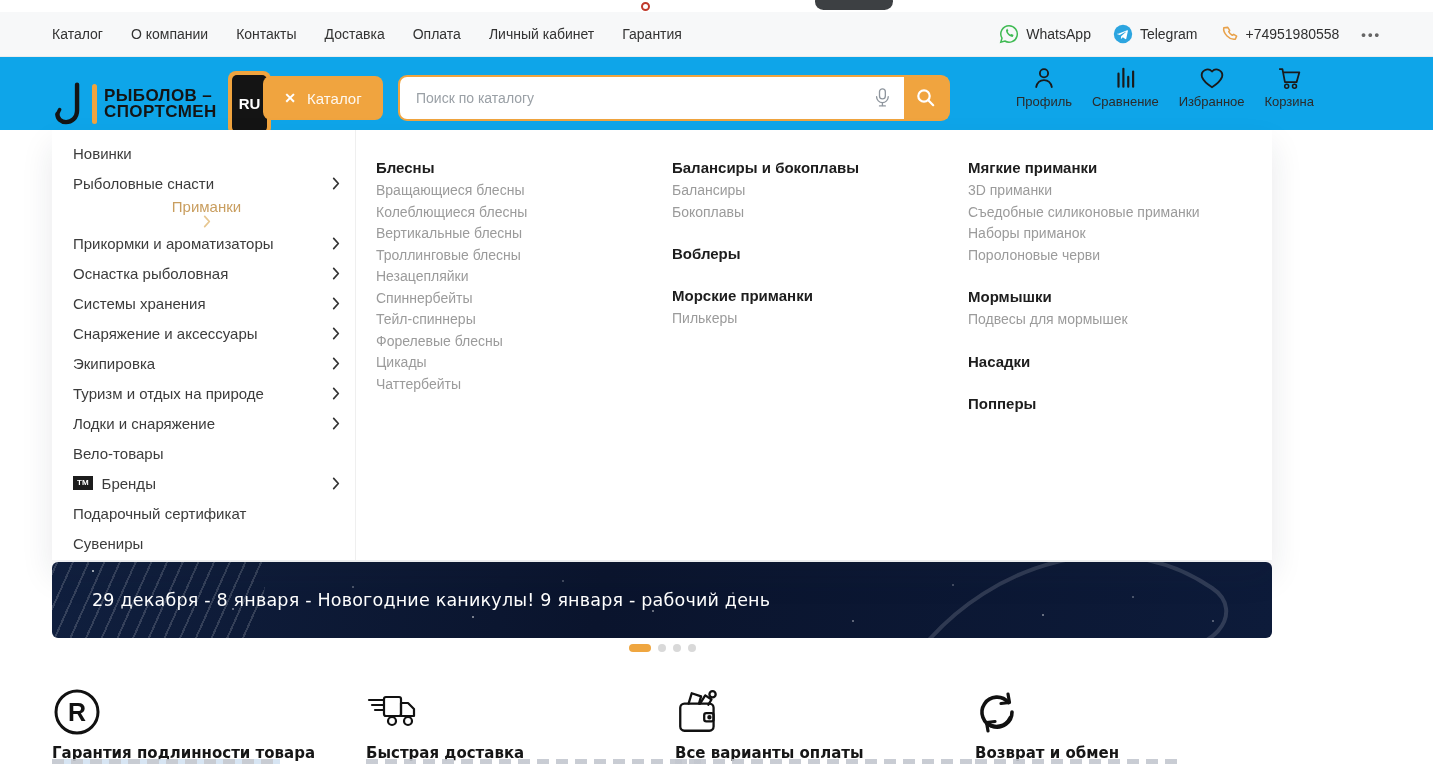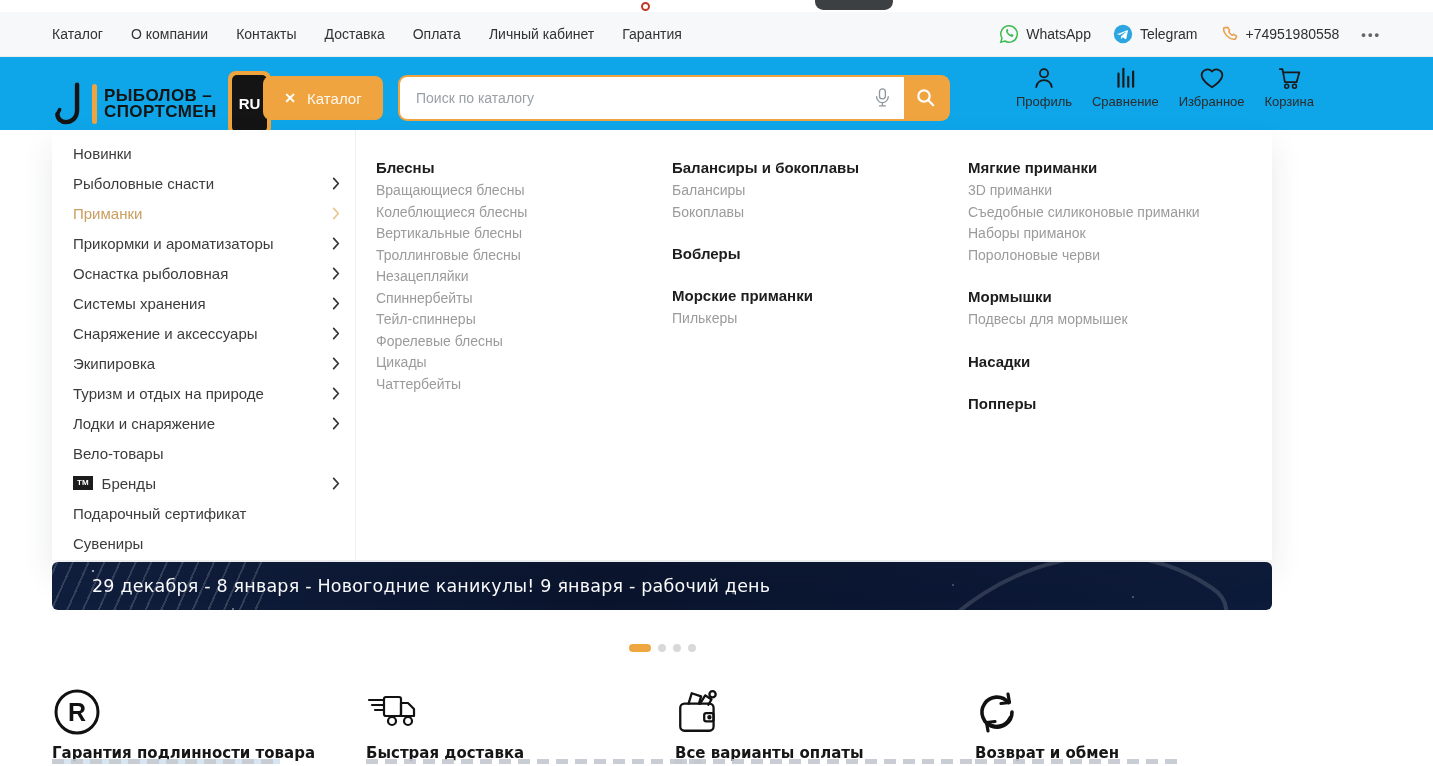--- a/index.html
+++ b/index.html
@@ -46,31 +46,31 @@
   .h-action { display:flex; flex-direction:column; align-items:center; gap:3px; font-size:13px; color:#2b2b2b; cursor:pointer; }
   .h-action svg { display:block; }
 
   
   .mega { position:absolute; left:52px; top:130px; width:1220px; height:430px; background:#fff; display:flex;
     box-shadow:0 16px 30px rgba(25,35,55,.10); z-index:5; }
   .mega-side { width:304px; border-right:1px solid #efefef; padding-top:8px; }
   .side-item { height:30px; display:flex; align-items:center; padding:0 15px 0 21px; font-size:15px; color:#3c3c3c; cursor:pointer; }
   .side-label { flex:1; }
   .side-item .chev { width:8px; height:13px; color:#333; flex:none; }
-  .side-item.active { color:#c99e5f; }
+  .side-item.active { color:#c99e5f;flex-direction:column; }
   .side-item.active .chev { color:#e7c690; }
   .tm-badge { background:#1c1c1c; color:#fff; font-size:8px; font-weight:700; border-radius:0; padding:3px 4px; margin-right:9px; line-height:1; }
   .mega-panel { flex:1; display:flex; padding:27px 0 0 20px; }
   .mcol { width:296px; }
   .msection { margin-bottom:20px; }
   .mhead { font-size:15px; font-weight:700; color:#1d1d1d; line-height:22px; margin-bottom:1px; cursor:pointer; }
   .mitem { font-size:14px; color:#9b9b9b; line-height:21.5px; cursor:pointer; }
 
   
-  .banner { position:absolute; left:52px; top:562px; width:1220px; height:48px; border-radius:6px; overflow:hidden;
+  .banner { position:absolute; left:52px; top:562px; width:1220px; height:76px; border-radius:6px; overflow:hidden;
     background:linear-gradient(100deg,#101f3e 0%,#0a142d 45%,#0d1b3a 100%); display:flex; align-items:center; cursor:pointer; }
   .banner-text { color:#fff; font-size:17.5px; padding-left:40px; position:relative; z-index:3; letter-spacing:.2px;
     font-family:"DejaVu Sans", sans-serif; }
   .rays { position:absolute; left:-40px; top:-30px; width:250px; height:150px; opacity:.45;
     background:repeating-linear-gradient(107deg, rgba(255,255,255,.35) 0 2px, transparent 2px 15px); transform:skewX(-8deg); }
   .swirl { position:absolute; right:30px; top:-14px; }
   .spark { position:absolute; left:40px; top:8px; width:2px; height:2px; border-radius:50%; background:rgba(255,255,255,.85);
     box-shadow:140px 38px 0 rgba(255,255,255,.5), 260px 16px 0 rgba(255,255,255,.35), 380px 46px 0 rgba(255,255,255,.6),
     470px 10px 0 rgba(255,255,255,.3), 560px 40px 0 rgba(255,255,255,.5), 640px 22px 0 rgba(255,255,255,.4),
     760px 50px 0 rgba(255,255,255,.45), 860px 14px 0 rgba(255,255,255,.3), 950px 44px 0 rgba(255,255,255,.5),

